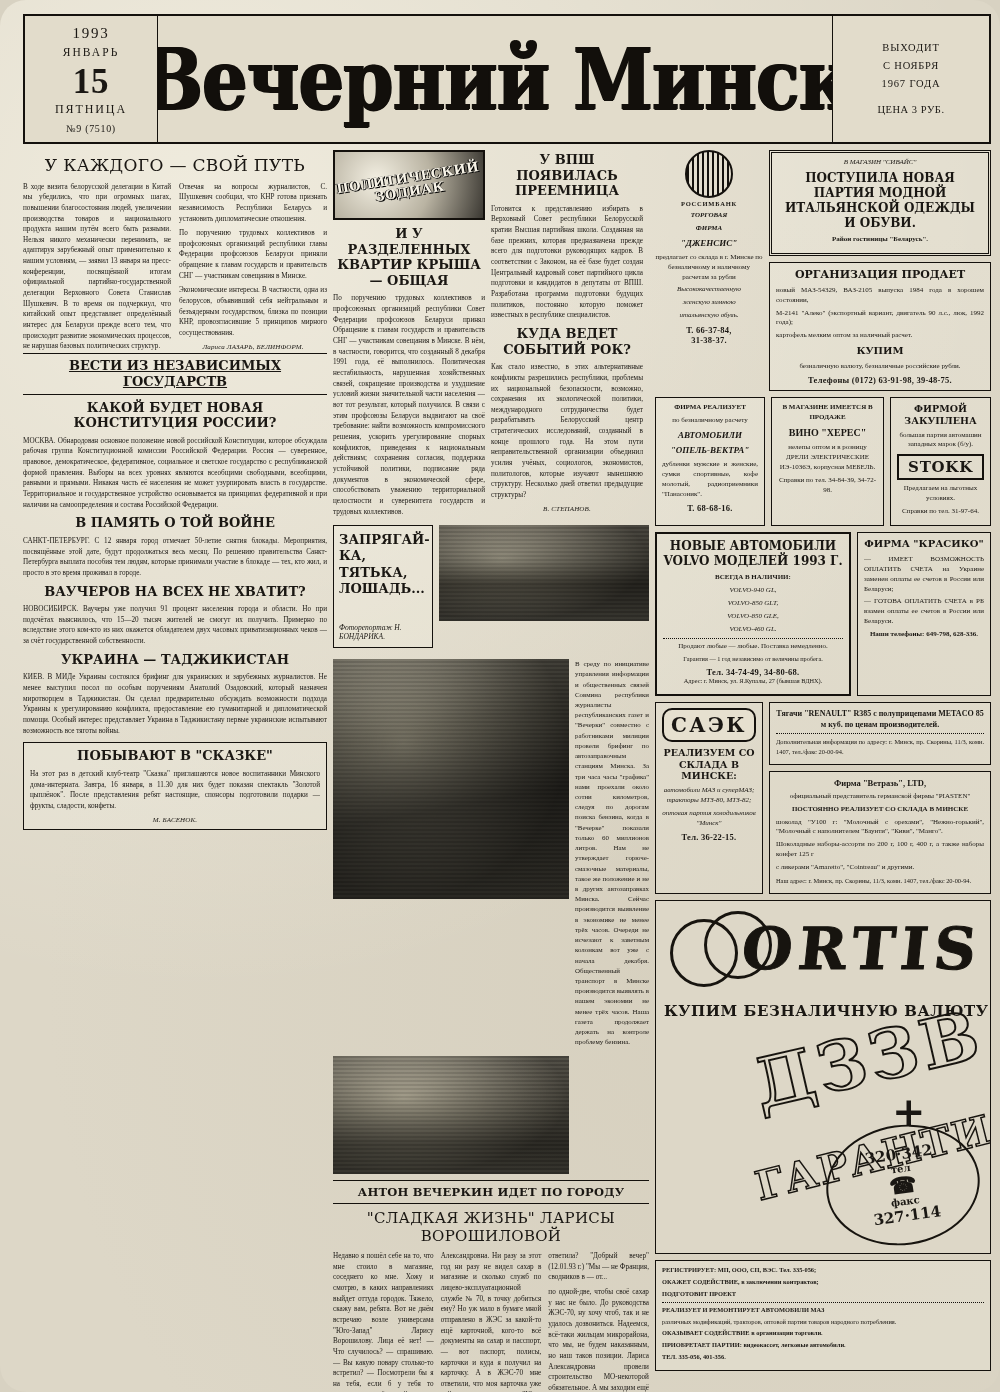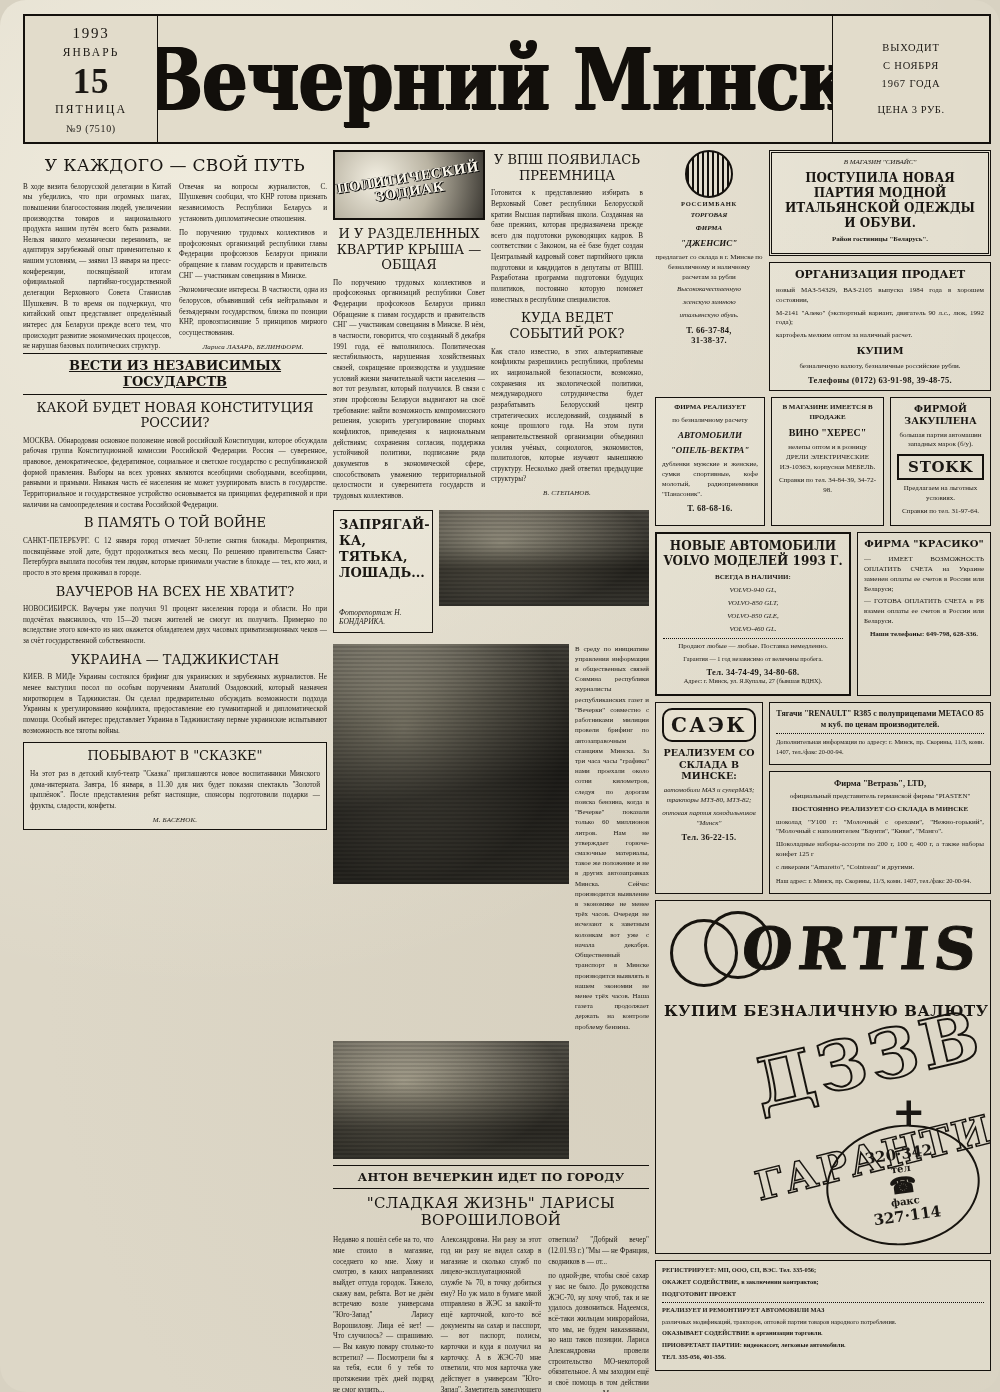--- a/index.html
+++ b/index.html
@@ -94,21 +94,21 @@
     font-weight:normal;
     text-align:center;
     font-size:17px;
     letter-spacing:.02em;
     line-height:1.15;
     margin:6px 0 6px;
     text-transform:uppercase;
   }
   h3.subhead{
     font-family:"DejaVu Serif", serif;
-    font-weight:normal;
+    font-weight:bold;
     text-align:center;
     font-size:13px;
     line-height:1.2;
     margin:5px 0 5px;
     text-transform:uppercase;
   }
   p.txt{
     font-size:7.2px;
     line-height:1.48;
     text-align:justify;

